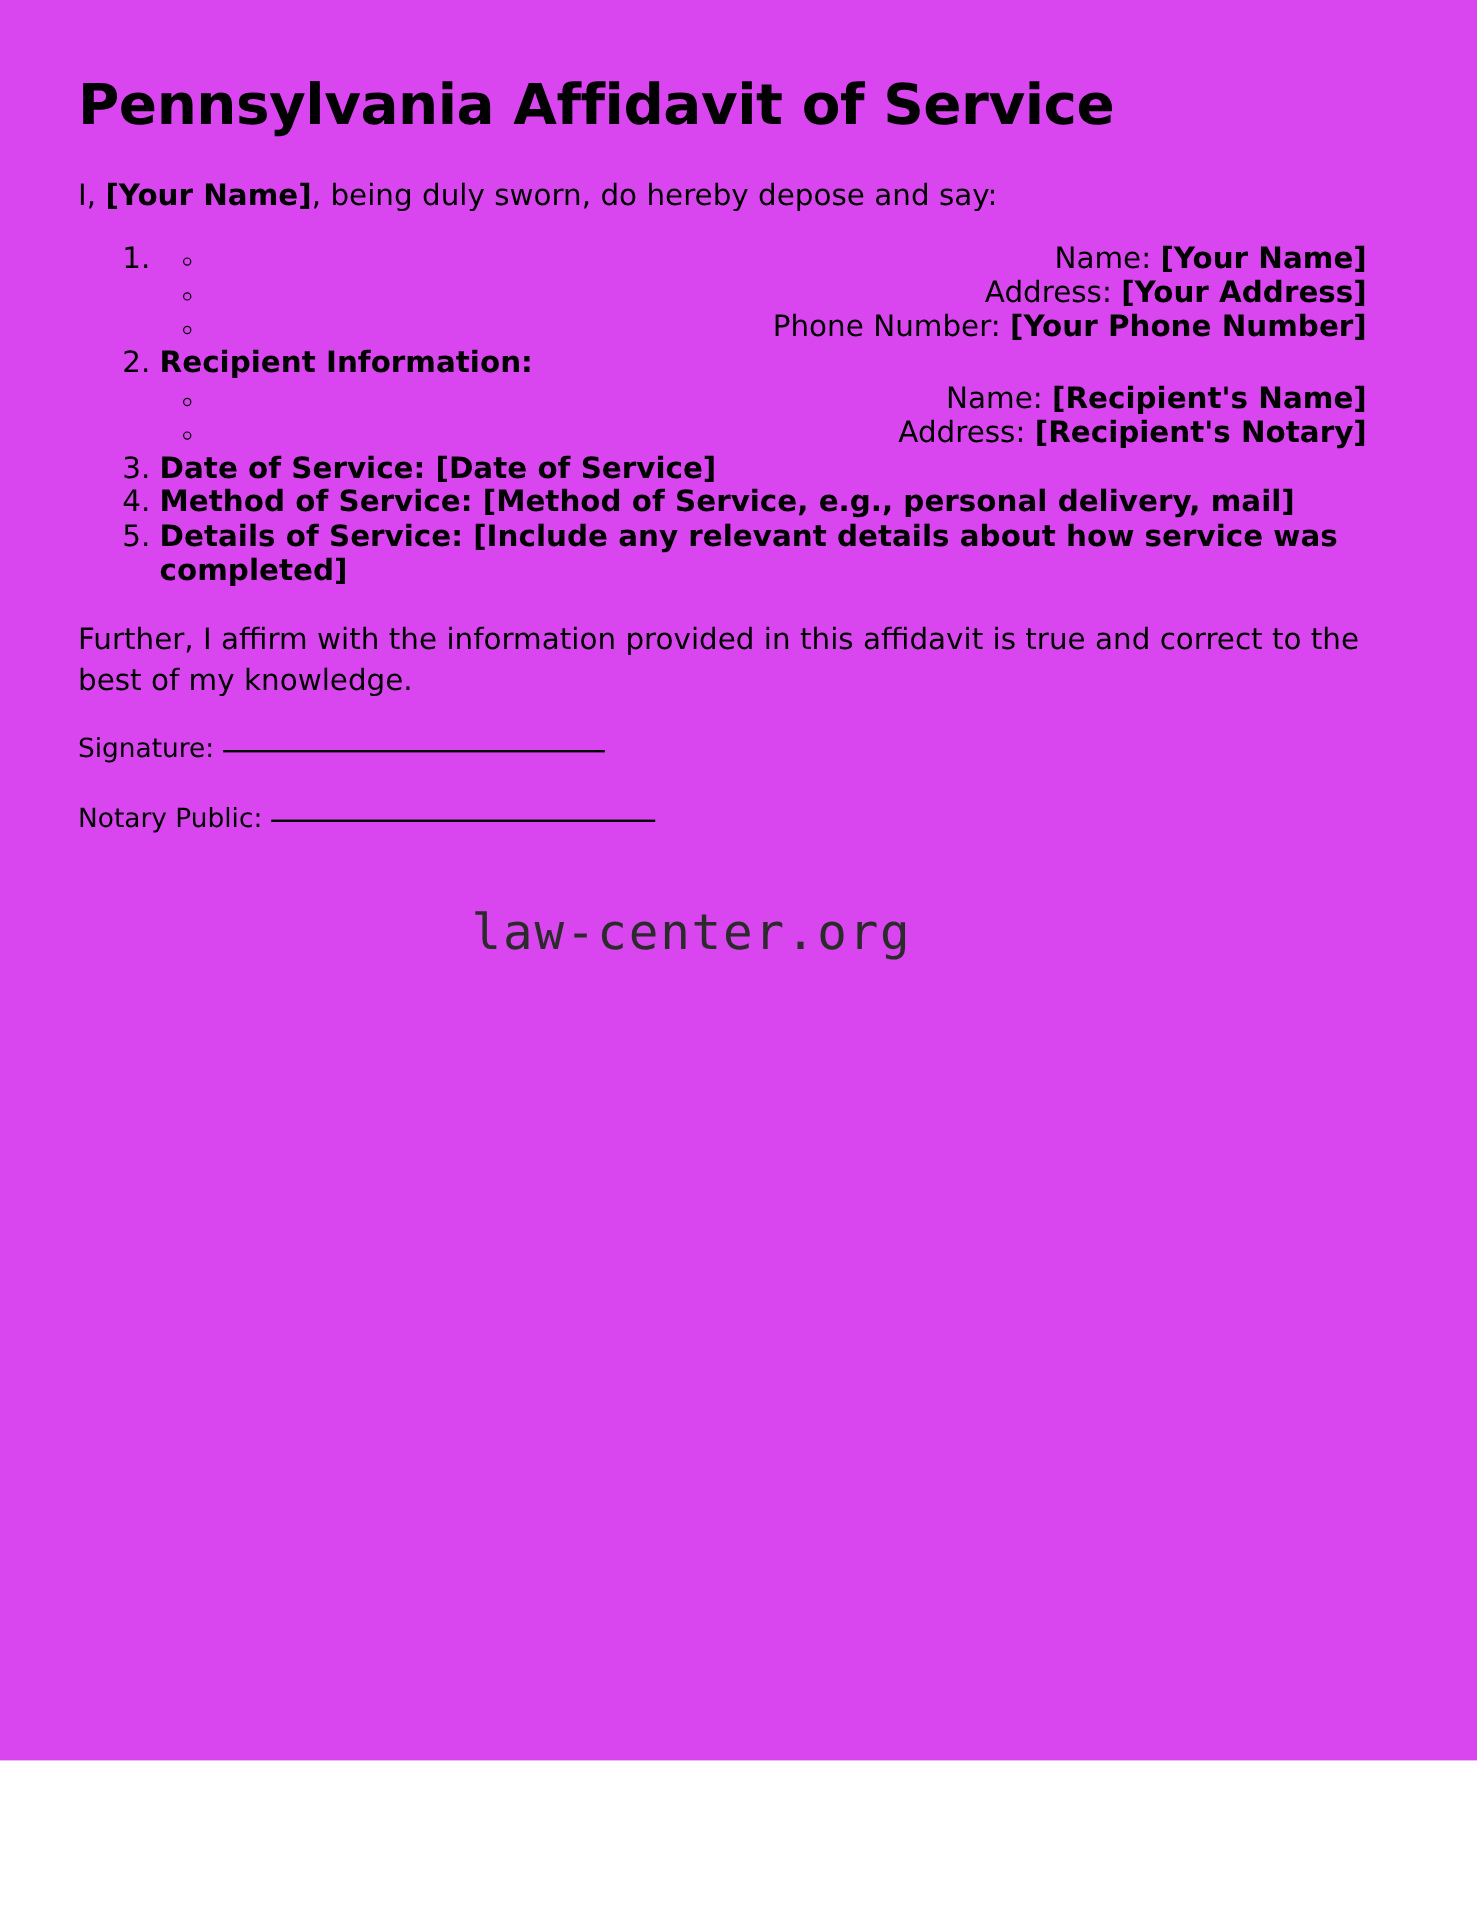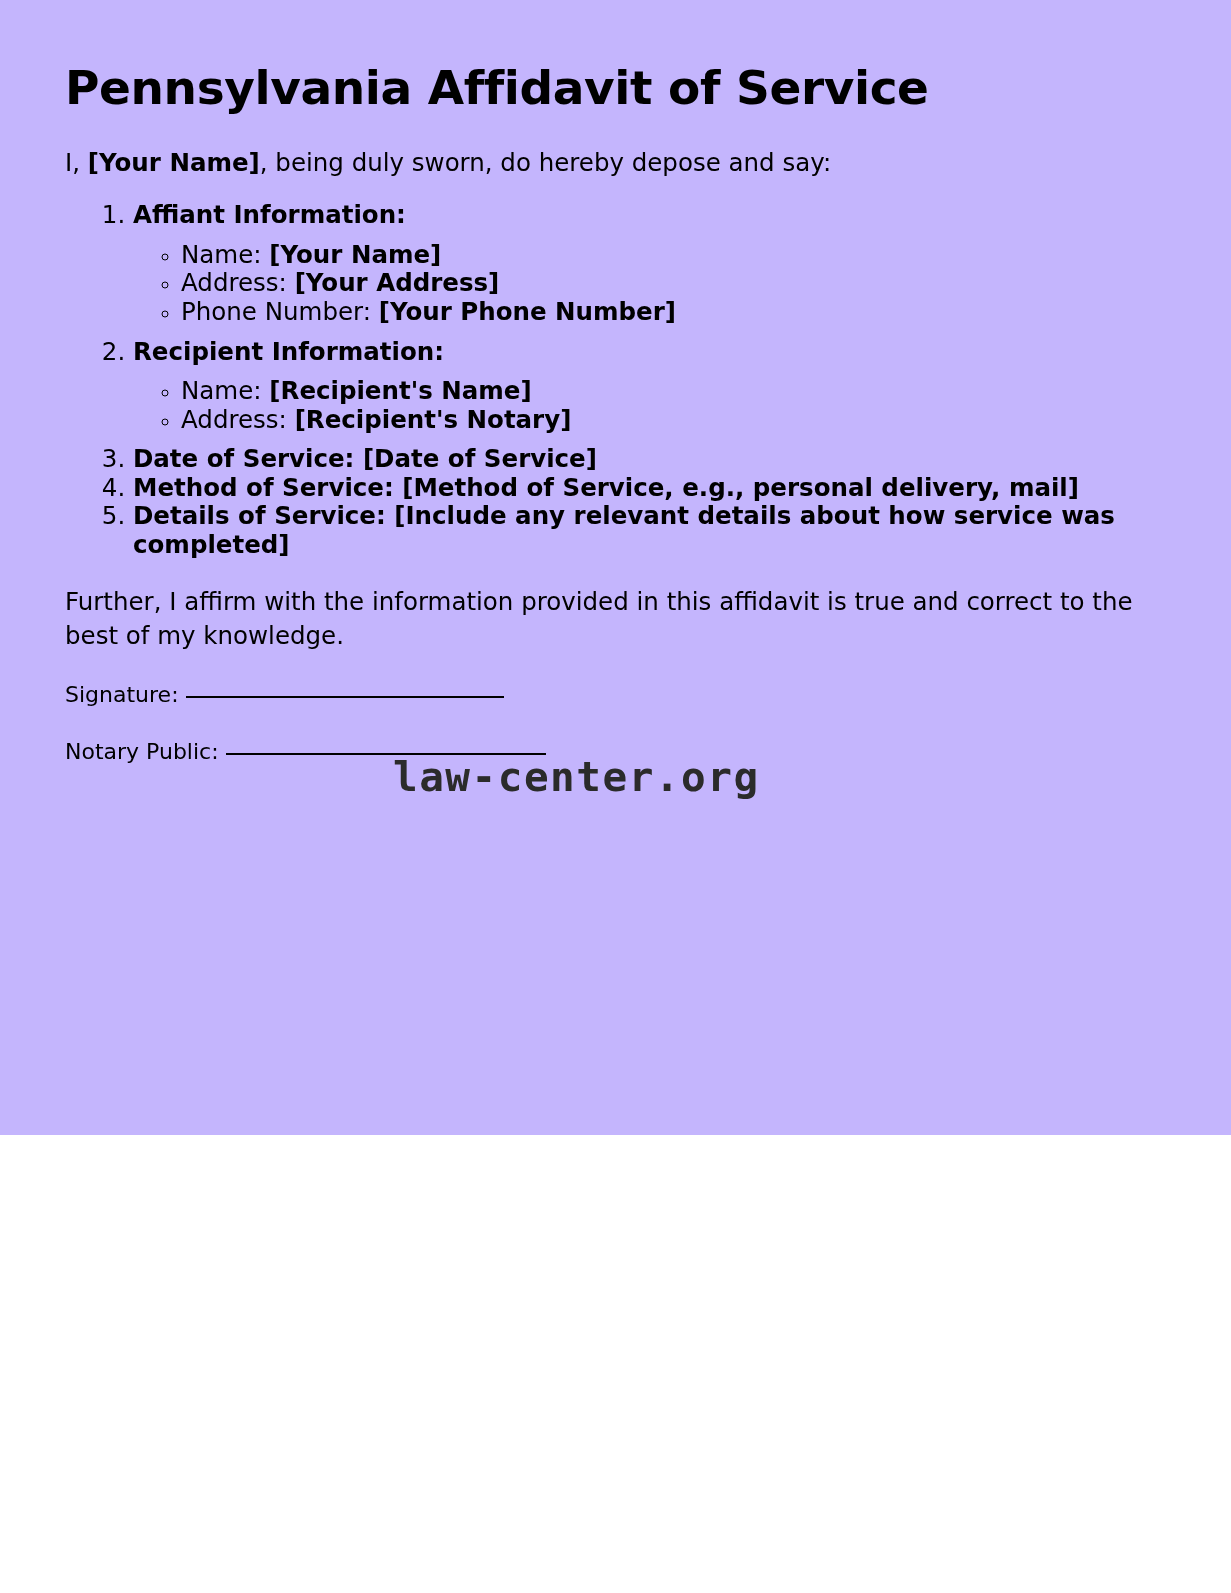--- a/index.html
+++ b/index.html
@@ -16,22 +16,22 @@
     font-family: "DejaVu Sans", sans-serif;
     color: #000000;
     -webkit-font-smoothing: antialiased;
   }
 
   .page {
     position: absolute;
     left: 0;
     top: 0;
     width: 1231px;
-    height: 1135px;
-    background: #c4b5fd;
+    height: 1467px;
+    background: #d946ef;
   }
 
   .content {
     position: absolute;
     left: 65px;
     top: 62px;
     width: 1075px;
   }
 
   h1.doc-title {
@@ -73,23 +73,24 @@
   ol.main-list > li::marker {
     font-weight: normal;
     font-size: 24.5px;
   }
 
   ol.main-list > li > .item-text {
     font-weight: bold;
   }
 
   ul.sub-list {
-    margin: 11px;
+    margin: 1px;
     padding: 0 0 0 37px;
     list-style-type: circle;
+    text-align: right;
   }
 
   ul.sub-list > li {
     margin: 0;
     padding: 0;
     font-weight: normal;
   }
 
   ul.sub-list > li::marker {
     font-size: 19px;
@@ -138,38 +139,36 @@
     position: absolute;
     left: 393px;
     top: 757px;
     font-family: "DejaVu Sans Mono", monospace;
     font-size: 41px;
     letter-spacing: 1.5px;
     color: #2b2b2b;
     white-space: nowrap;
     pointer-events: none;
     line-height: 1;
-    font-weight: bold;
   }
 </style>
 </head>
 <body>
 
 <div class="page">
   <div class="content">
 
     <h1 class="doc-title">Pennsylvania Affidavit of Service</h1>
 
 
     <p class="para tight"><span>I, </span><span class="bold">[Your Name]</span><span>, being duly sworn, do hereby depose and say:</span></p>
 
     <ol class="main-list">
 
       <li>
-        <span class="item-text">Affiant Information:</span>
         <ul class="sub-list">
           <li><span>Name: </span><span class="bold">[Your Name]</span></li>
           <li><span>Address: </span><span class="bold">[Your Address]</span></li>
           <li><span>Phone Number: </span><span class="bold">[Your Phone Number]</span></li>
         </ul>
       </li>
 
       <li>
         <span class="item-text">Recipient Information:</span>
         <ul class="sub-list">

